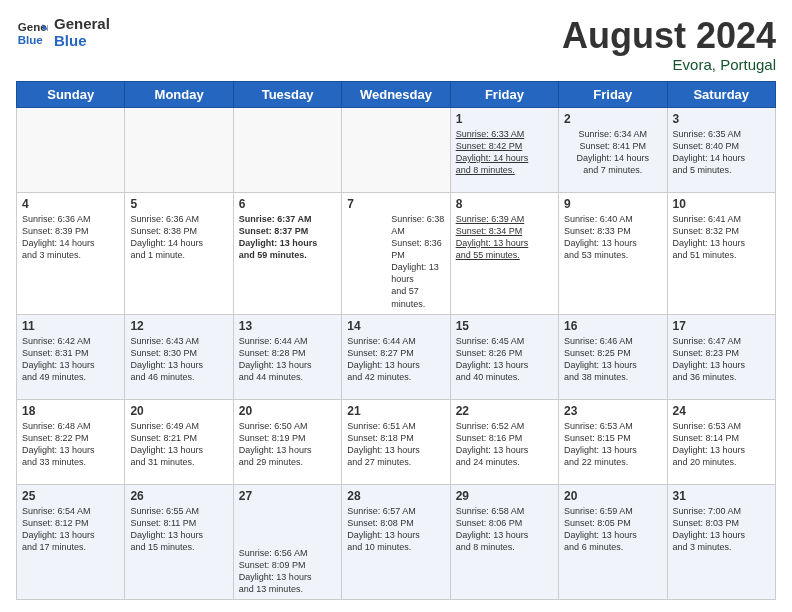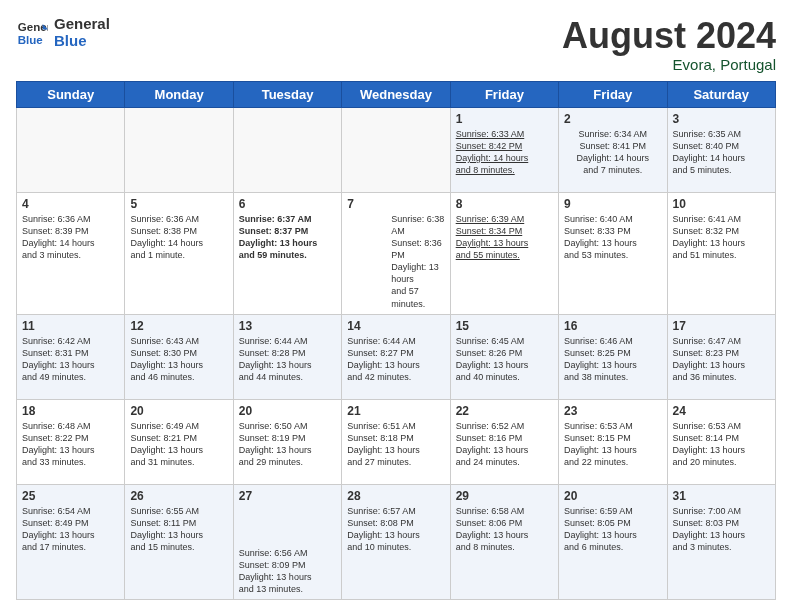--- a/index.html
+++ b/index.html
@@ -310,21 +310,21 @@
             <div class="day-info" style="white-space: pre-line;">Sunrise: 6:53 AM
 Sunset: 8:14 PM
 Daylight: 13 hours
 and 20 minutes.</div>
           </td>
         </tr>
         <tr>
           <td class="alt-row">
             <span class="day-number">25</span>
             <div class="day-info" style="white-space: pre-line;">Sunrise: 6:54 AM
-Sunset: 8:49 PM
+Sunset: 8:12 PM
 Daylight: 13 hours
 and 17 minutes.</div>
           </td>
           <td class="alt-row">
             <span class="day-number">26</span>
             <div class="day-info" style="white-space: pre-line;">Sunrise: 6:55 AM
 Sunset: 8:11 PM
 Daylight: 13 hours
 and 15 minutes.</div>
           </td>

